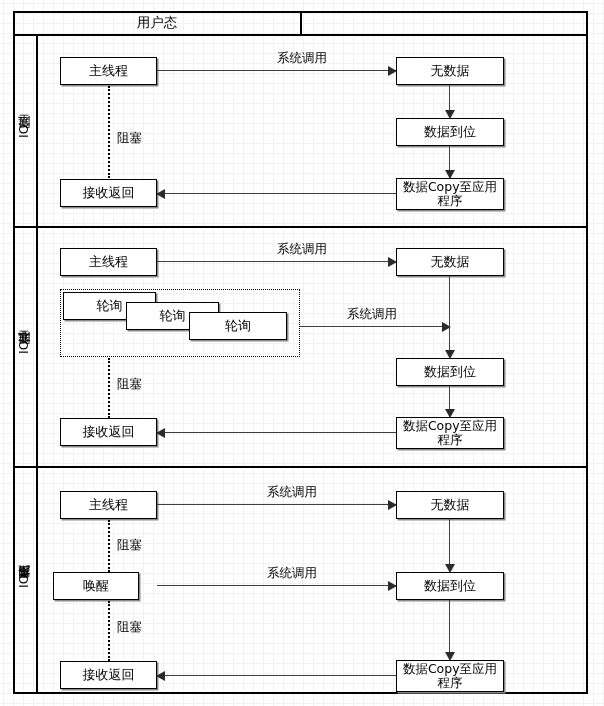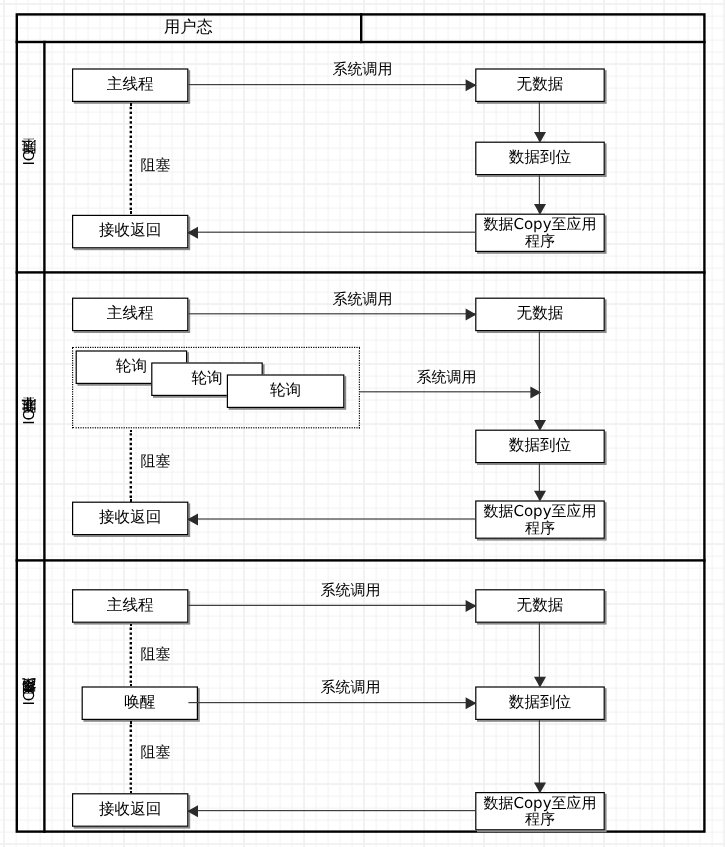--- a/index.html
+++ b/index.html
@@ -169,21 +169,21 @@
   <div class="arrow-h left" style="left:157px;top:432px;width:239px;">
     <span class="head"></span>
   </div>
 
   <div class="dotted-v" style="left:108px;top:358px;height:60px;"></div>
   <div class="lbl" style="left:117px;top:376px;">阻塞</div>
 
   <div class="sidelabel" style="left:13px;top:468px;width:23px;height:226px;">多路复用IO</div>
 
   <div class="box" style="left:60px;top:491px;width:97px;height:28px;">主线程</div>
-  <div class="box" style="left:68px;top:572px;width:97px;height:28px;">唤醒</div>
+  <div class="box" style="left:53px;top:572px;width:86px;height:28px;">唤醒</div>
   <div class="box" style="left:60px;top:661px;width:97px;height:28px;">接收返回</div>
 
   <div class="box" style="left:396px;top:491px;width:108px;height:28px;">无数据</div>
   <div class="box" style="left:396px;top:572px;width:108px;height:28px;">数据到位</div>
   <div class="box two" style="left:396px;top:660px;width:108px;height:32px;">数据Copy至应用
 程序</div>
 
   <div class="arrow-h right" style="left:157px;top:504px;width:239px;">
     <span class="head"></span>
   </div>

